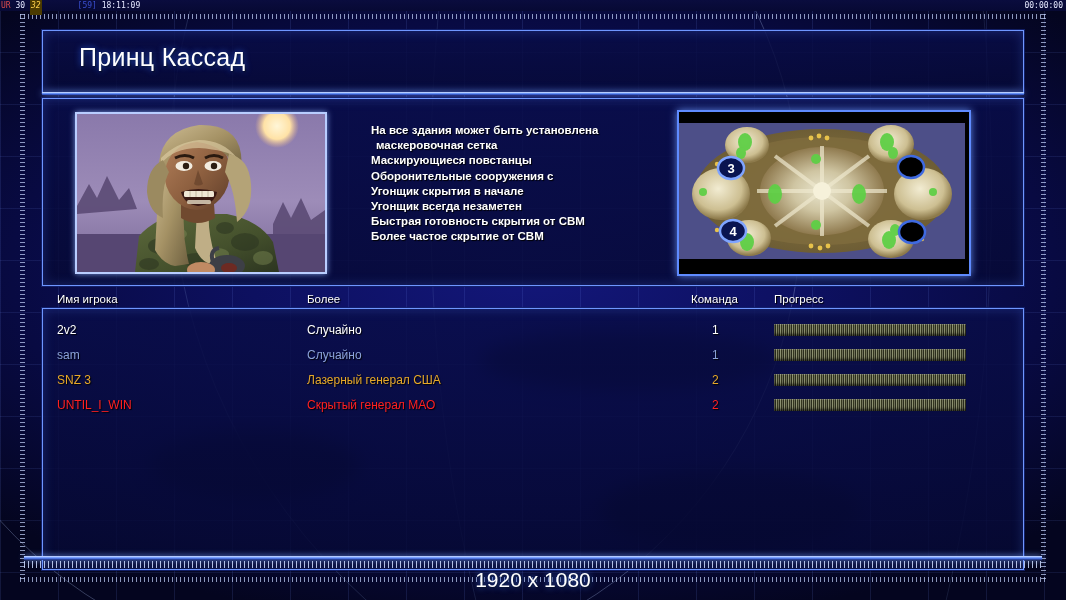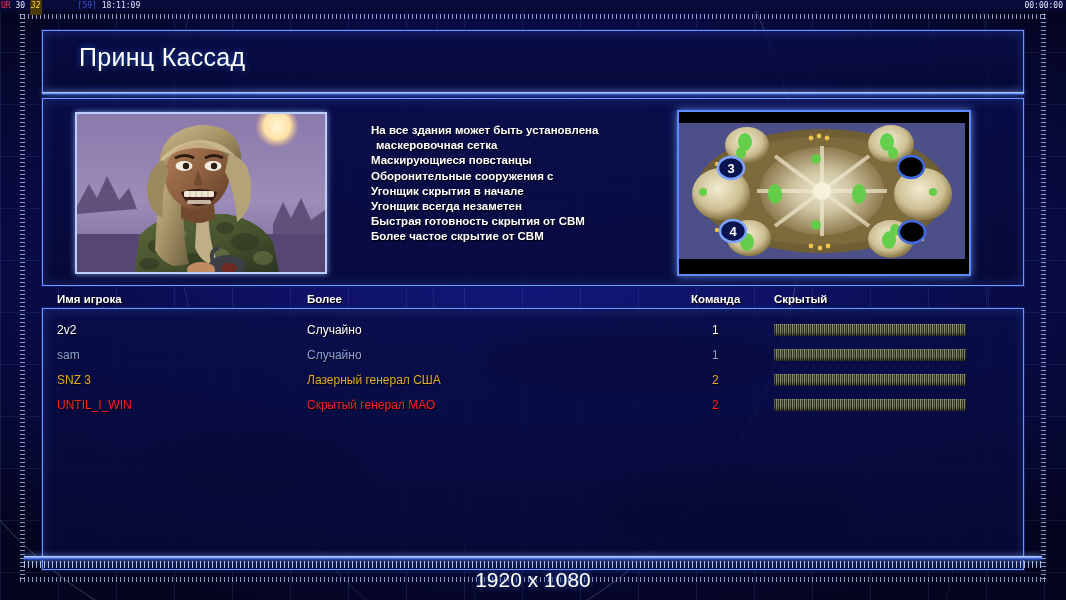--- a/index.html
+++ b/index.html
@@ -132,21 +132,21 @@
     background:#000;overflow:hidden;
   }
   #minimapwrap svg{display:block;width:286px;height:158px;}
 
   
   #tablepanel{
     left:0;top:278px;width:980px;height:260px;
   }
   #thead{
     position:absolute;left:0;top:-16px;width:982px;height:17px;
-    font-size:11.5px;font-weight:bold;color:#fff;
+    font-size:11.5px;font-weight:normal;color:#fff;
     text-shadow:1px 1px 1px #000;
   }
   #thead span{position:absolute;top:0;white-space:nowrap;}
   .col-name{left:14px;}
   .col-army{left:264px;}
   .col-team{left:648px;}
   .col-prog{left:731px;}
 
   .prow{
     position:absolute;left:0;width:980px;height:25px;
@@ -410,21 +410,21 @@
         </g>
       </svg>
     </div>
   </div>
 
   <div class="glowbox" id="tablepanel">
     <div id="thead">
       <span class="col-name">Имя игрока</span>
       <span class="col-army">Более</span>
       <span class="col-team">Команда</span>
-      <span class="col-prog">Скрытый</span>
+      <span class="col-prog">Прогресс</span>
     </div>
 
     <div class="prow" style="top:10px;color:#ffffff">
       <span class="pname">2v2</span>
       <span class="parmy">Случайно</span>
       <span class="pteam">1</span>
       <span class="pbarwrap">
         <span class="pbar" style="display:block;width:100%"></span>
       </span>
     </div>

